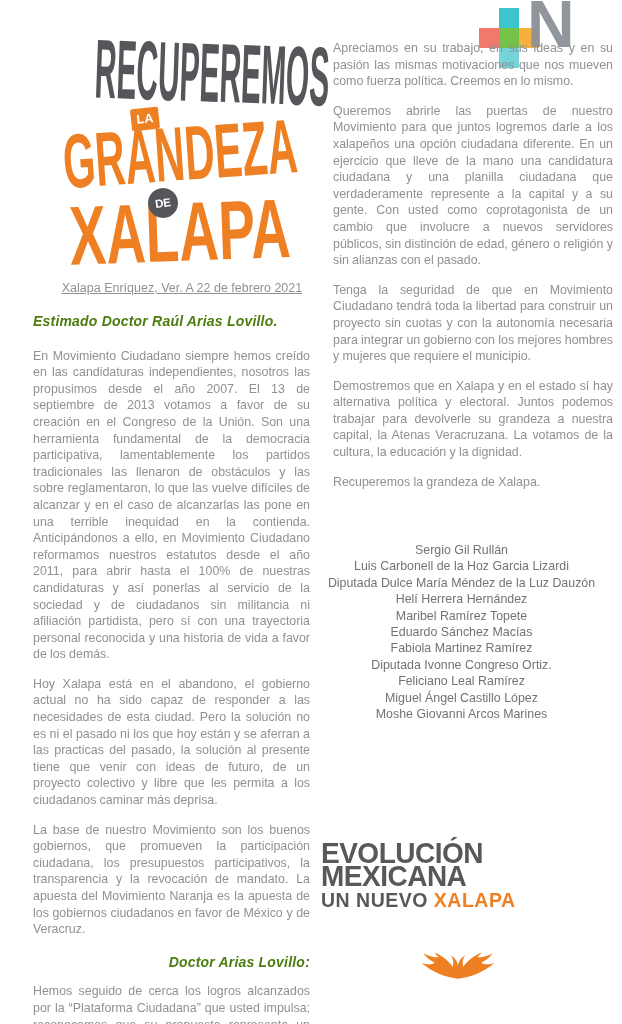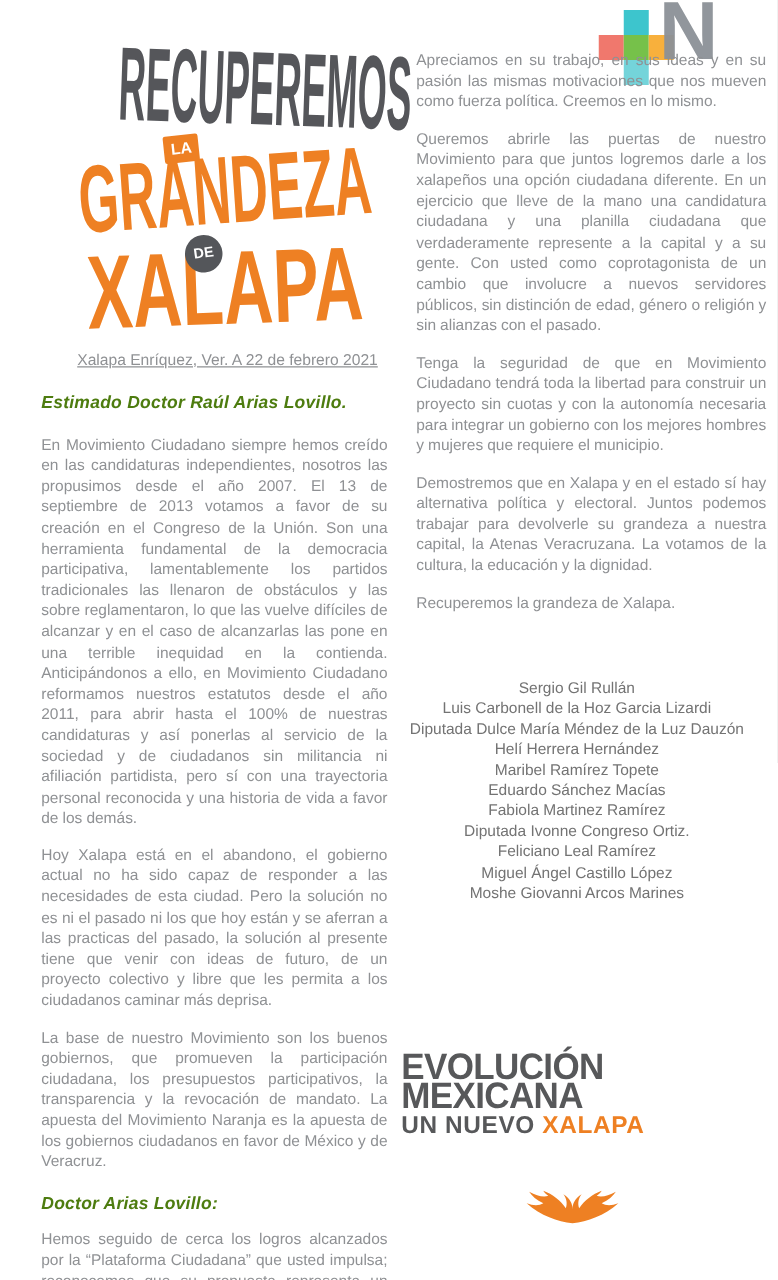--- a/index.html
+++ b/index.html
@@ -53,21 +53,21 @@
   .right-col{left:333px;top:40px;width:280px;}
   .col p{
     margin:0 0 13px 0;text-align:justify;
     hyphens:auto;-webkit-hyphens:auto;word-spacing:-0.2px;
   }
   .salutation,.subheading{
     font-size:14px;font-weight:bold;color:#4d7c0f;margin:0 0 18px 0;
     letter-spacing:0.2px;
     font-style:italic;
   }
-  .subheading{margin:16px 0 13px 0;}
+  .subheading{margin:16px 0 13px 0;text-align:right;}
   
   .signatories{
     position:absolute;left:321px;top:542px;width:281px;z-index:2;
     text-align:center;font-size:12.4px;line-height:16.4px;color:#737373;
   }
   
   .footer-logo{
     position:absolute;left:321px;top:842px;width:281px;z-index:2;
     text-align:left;font-weight:bold;color:#57585a;white-space:nowrap;
   }

